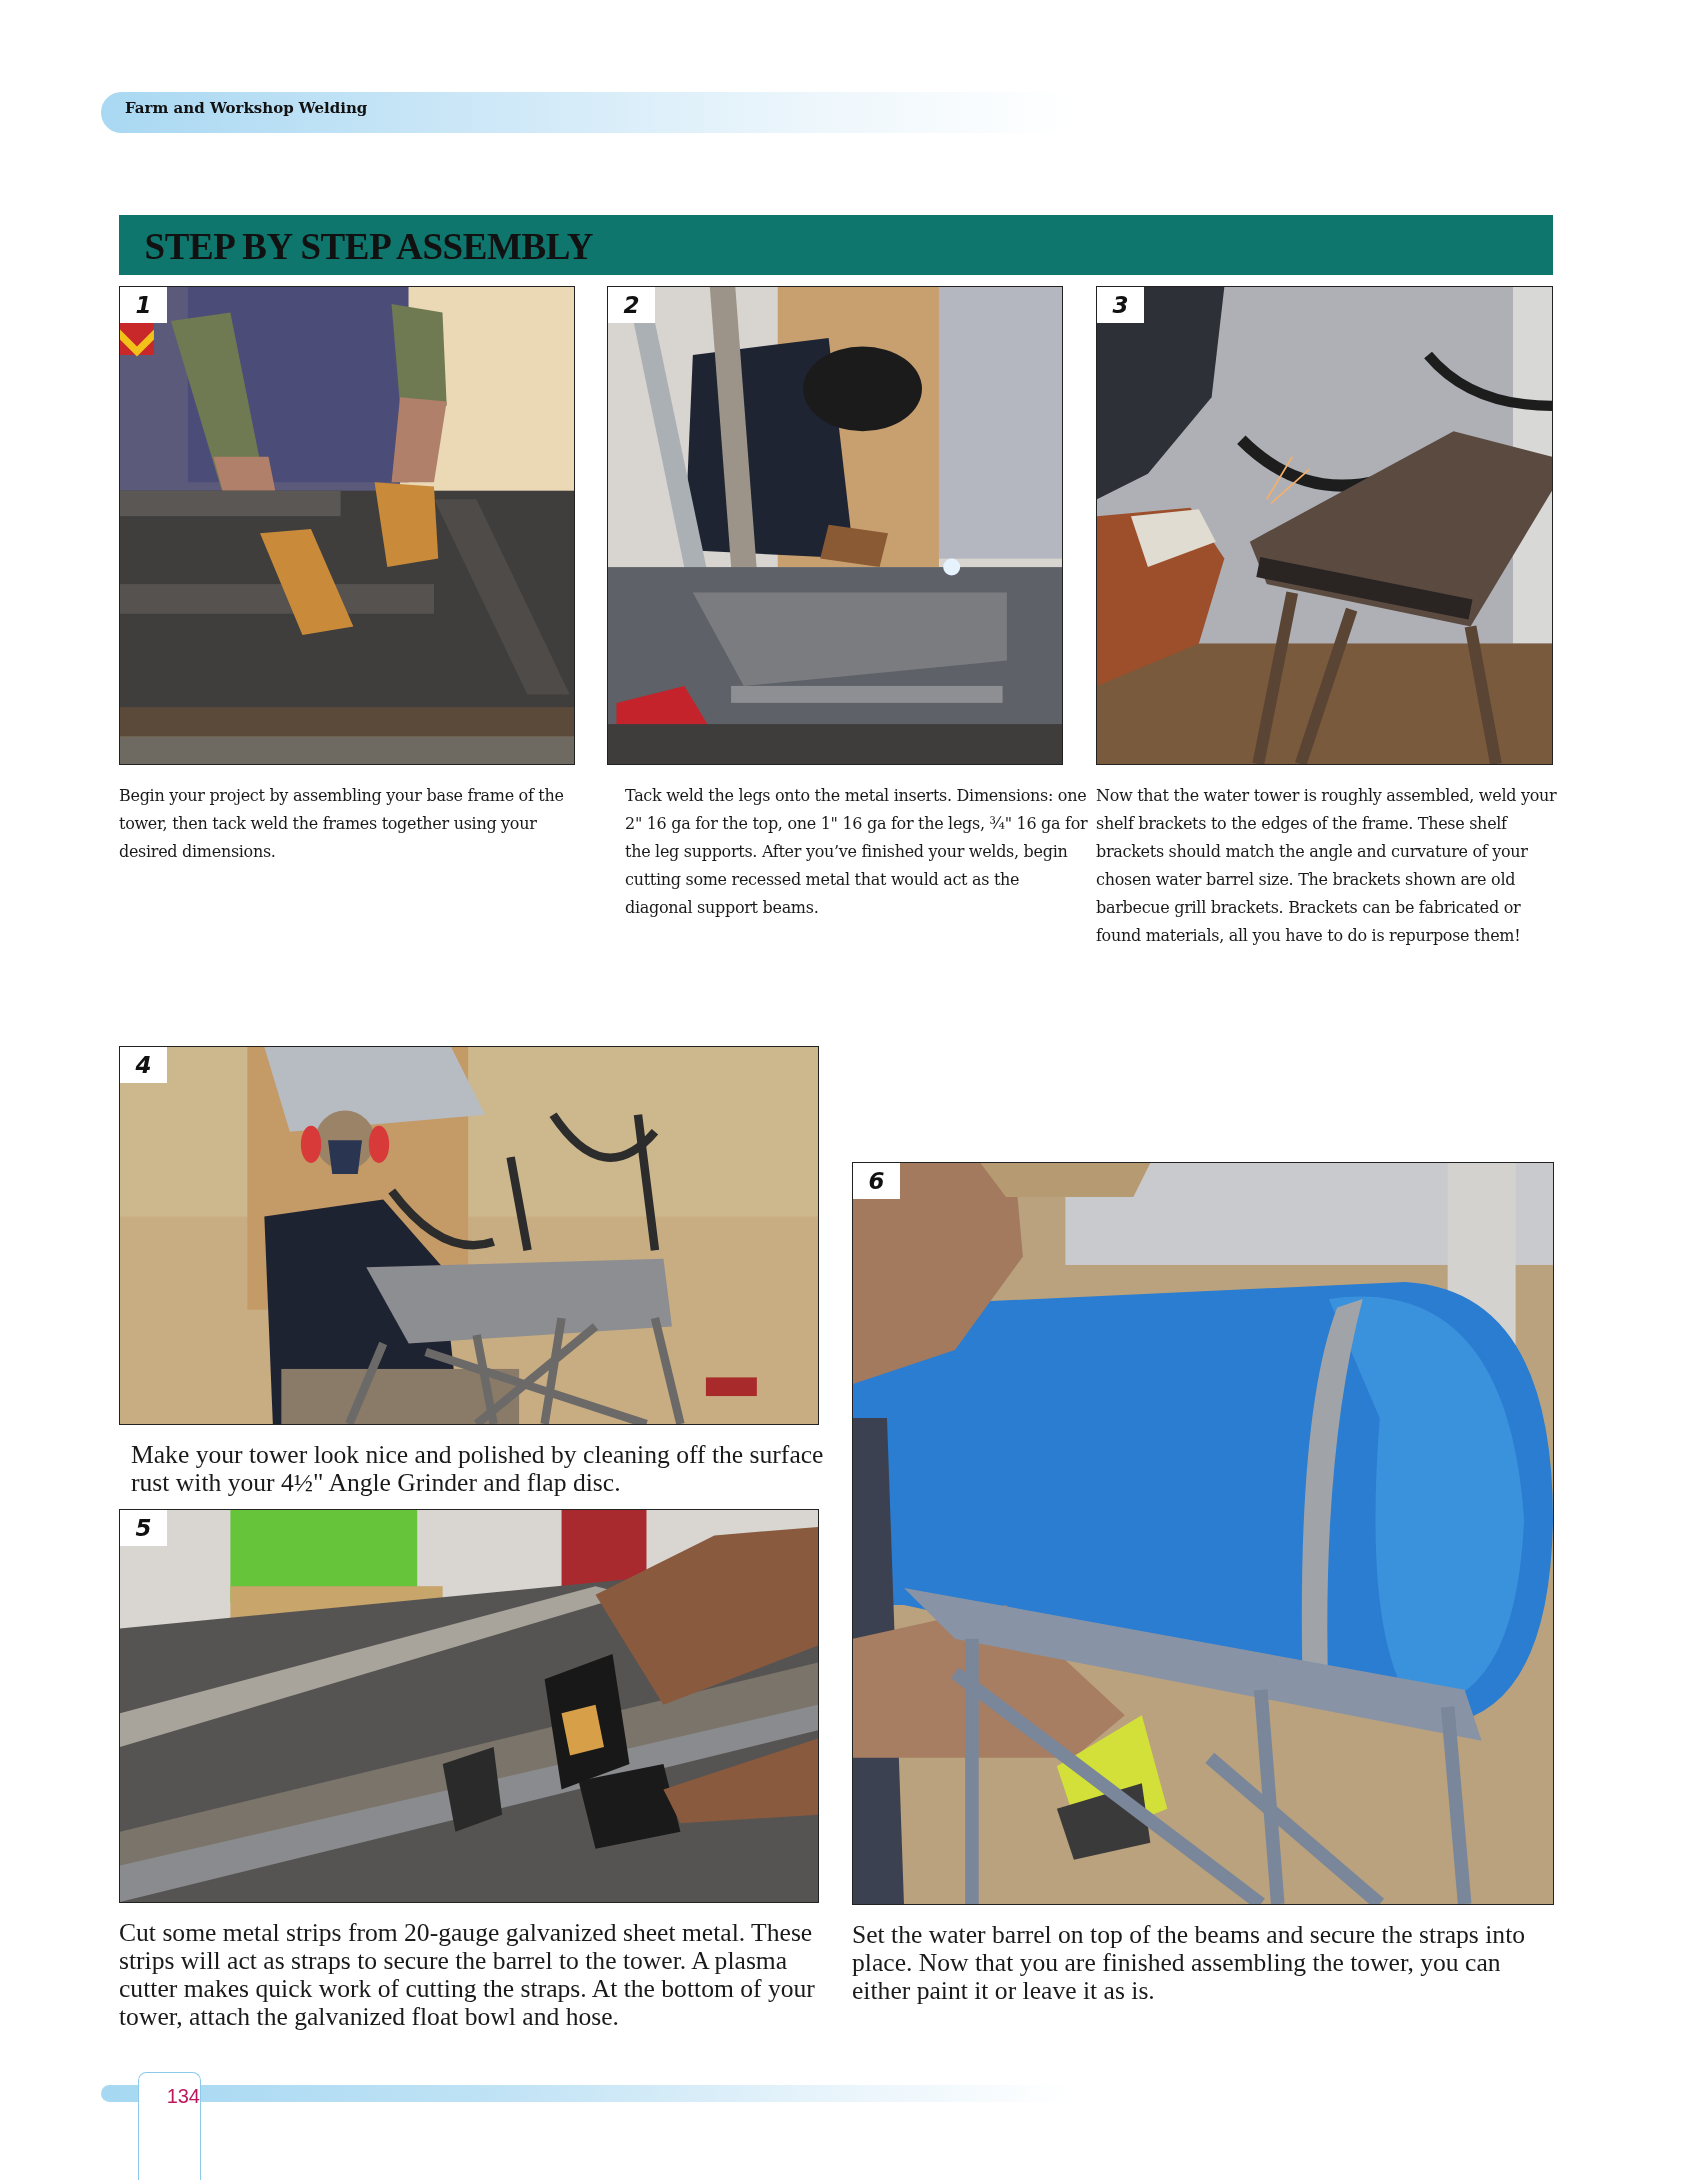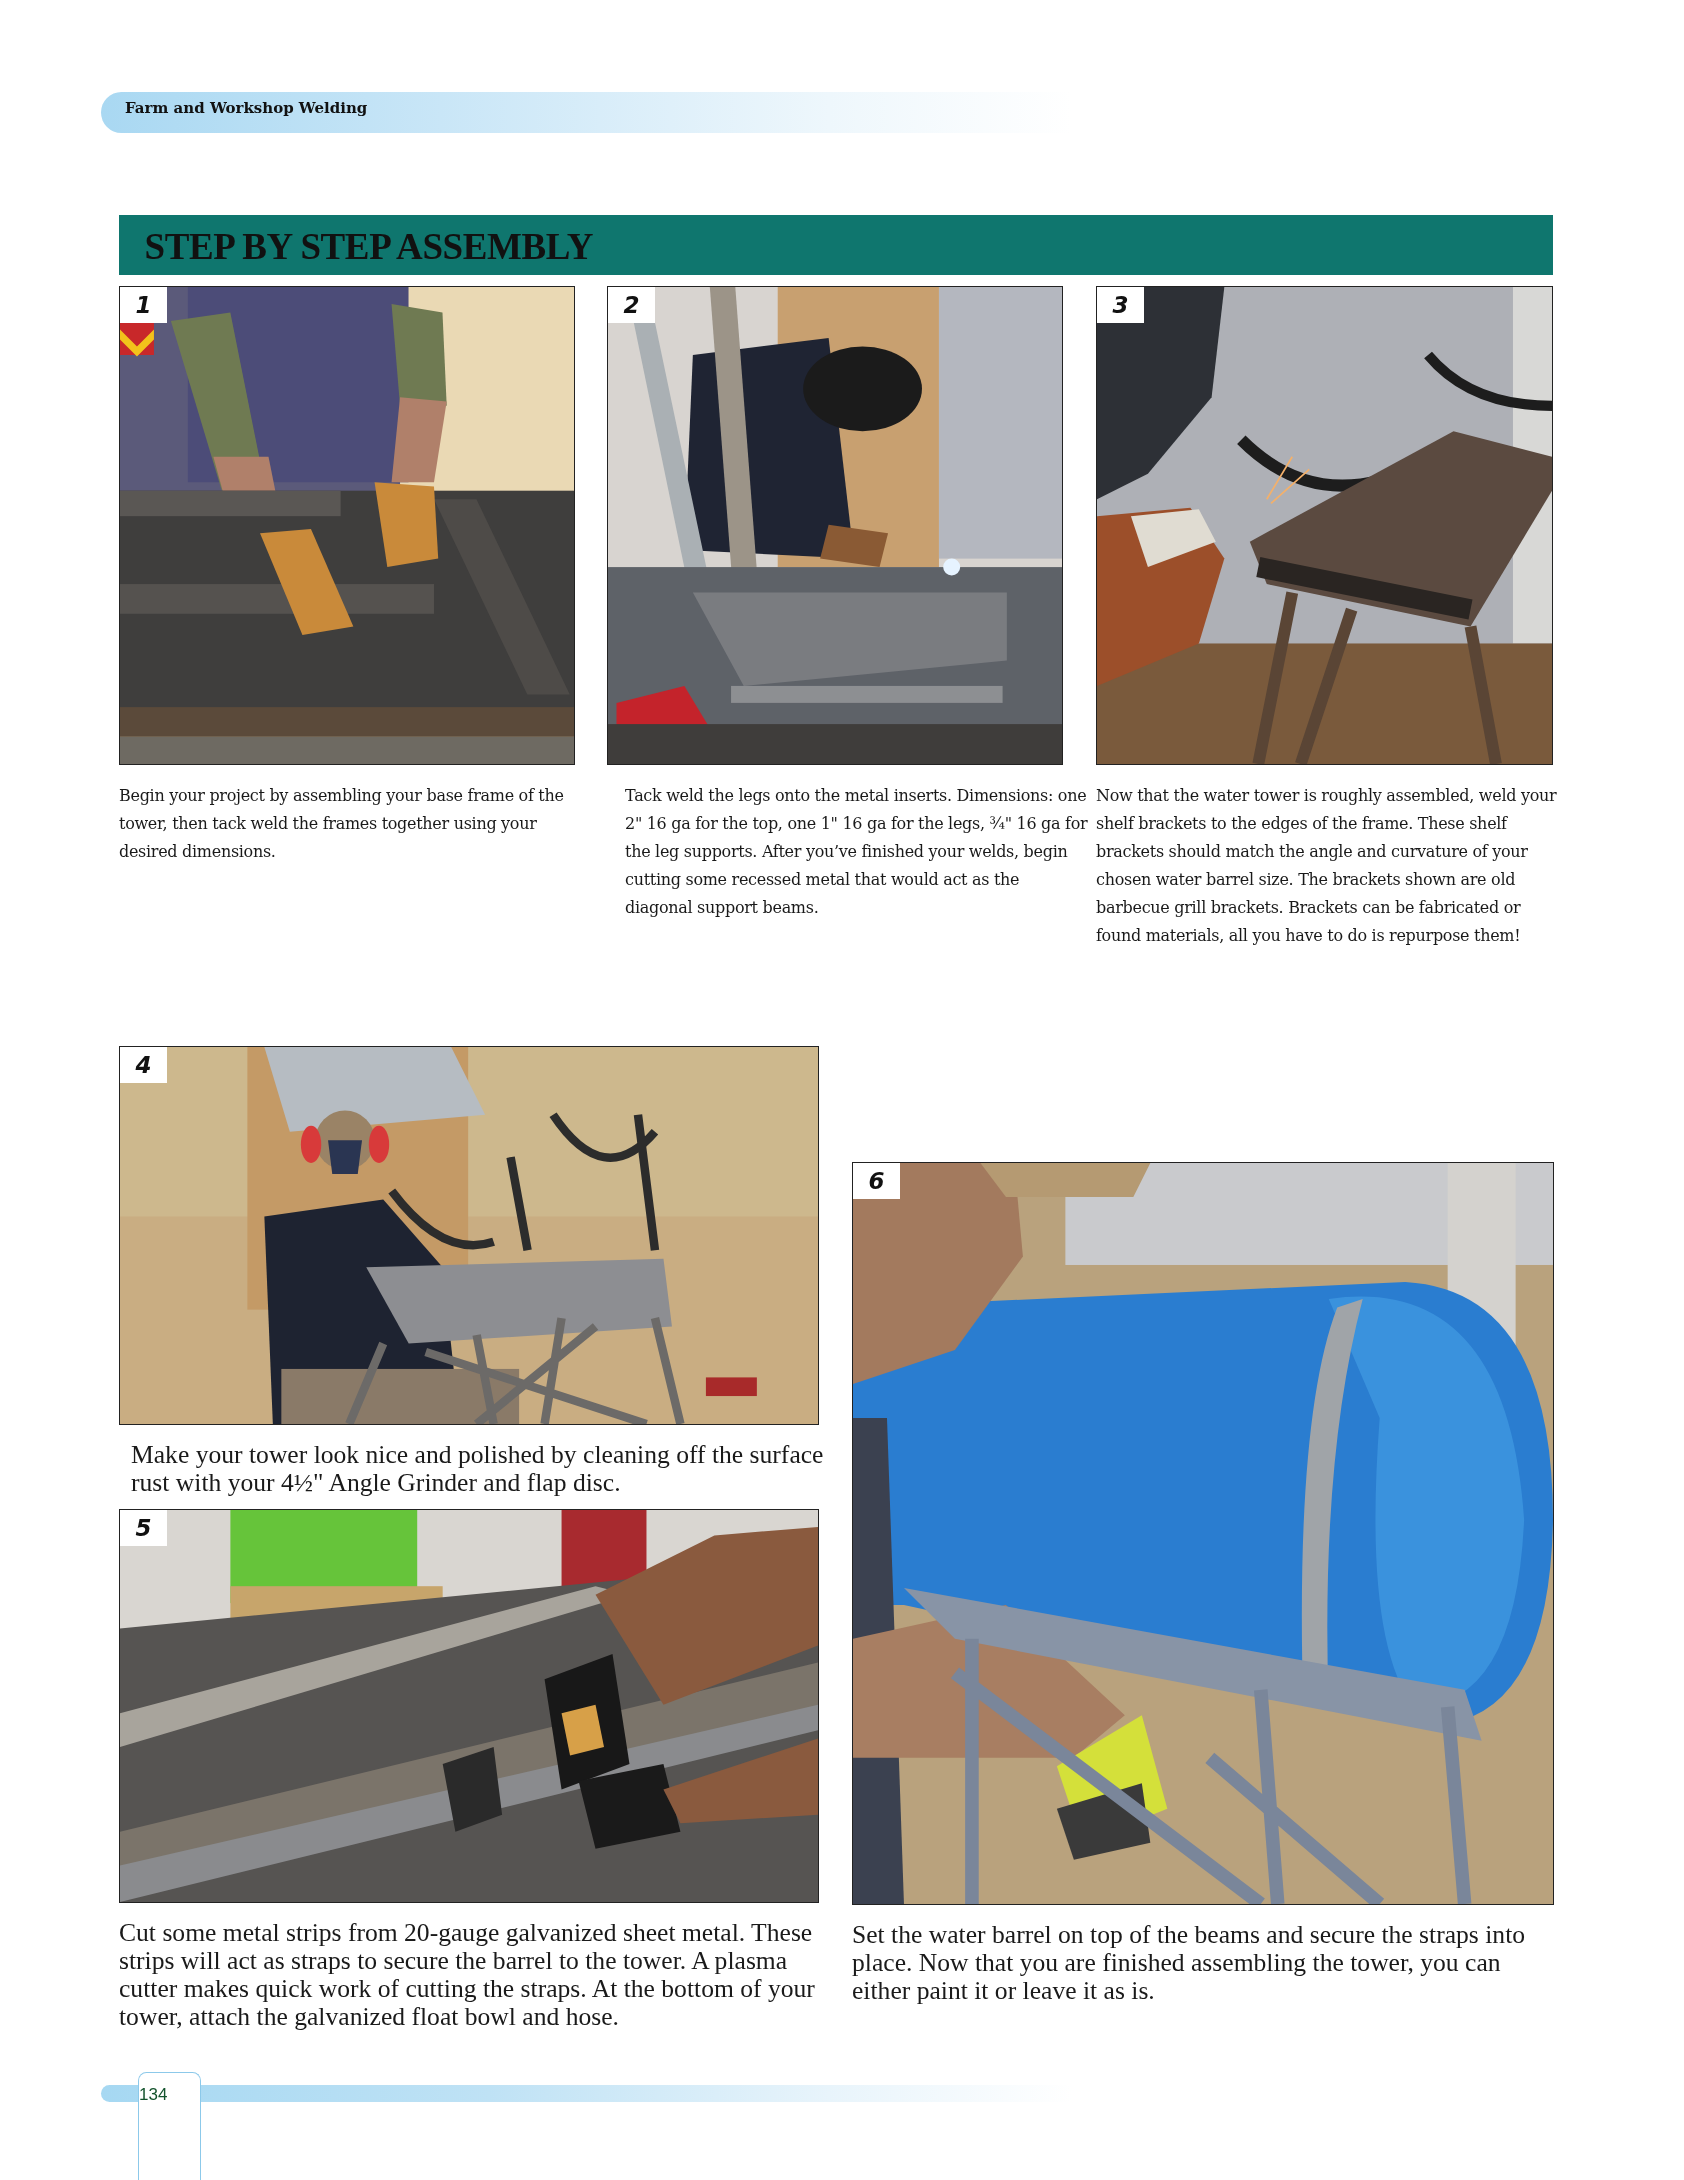--- a/index.html
+++ b/index.html
@@ -48,22 +48,22 @@
     position: absolute; left: 101px; top: 2085px; width: 971px; height: 17px;
     border-radius: 8.5px 0 0 8.5px;
     background: linear-gradient(to right, #a6d8f2 0%, #bfe2f5 40%, #e8f4fb 75%, rgba(255,255,255,0) 100%);
   }
   .folio-tab {
     position: absolute; left: 138px; top: 2072px; width: 63px; height: 119px;
     background: #ffffff; border: 1.7px solid #8cc9ea; border-bottom: none;
     border-radius: 8.5px 8.5px 0 0; box-sizing: border-box;
   }
   .folio-number {
-    position: absolute; left: 0; right: 0; top: 12px; text-align: left;
-    font-family: "Liberation Sans", sans-serif; font-size: 17px; color: #14532d;
+    position: absolute; left: 0; right: 0; top: 12px; text-align: right;
+    font-family: "Liberation Sans", sans-serif; font-size: 20px; color: #be185d;
   }
 </style>
 </head>
 <body>
 
 <div class="running-head">
   <span class="running-head-title">Farm and Workshop Welding</span>
 </div>
 
 <div class="section-banner">

